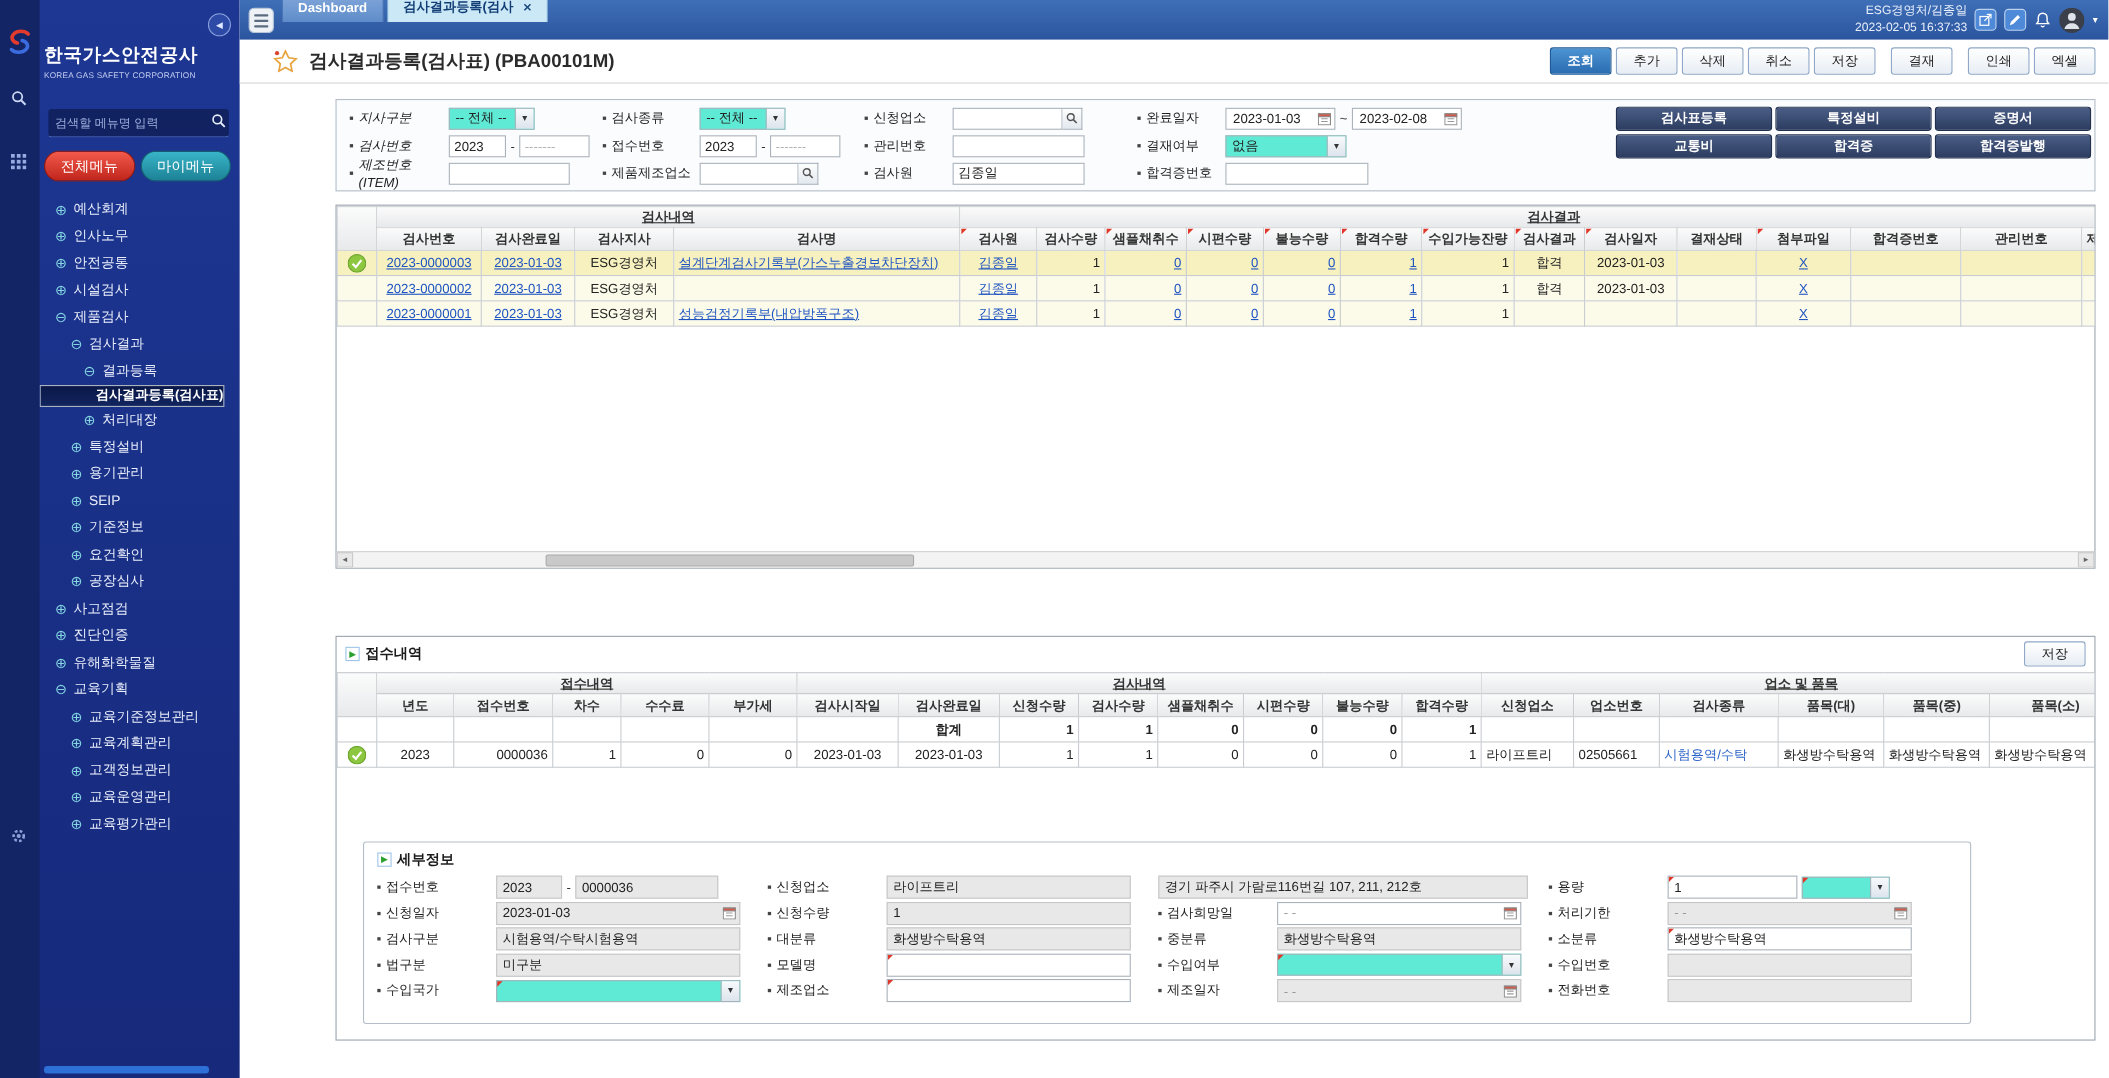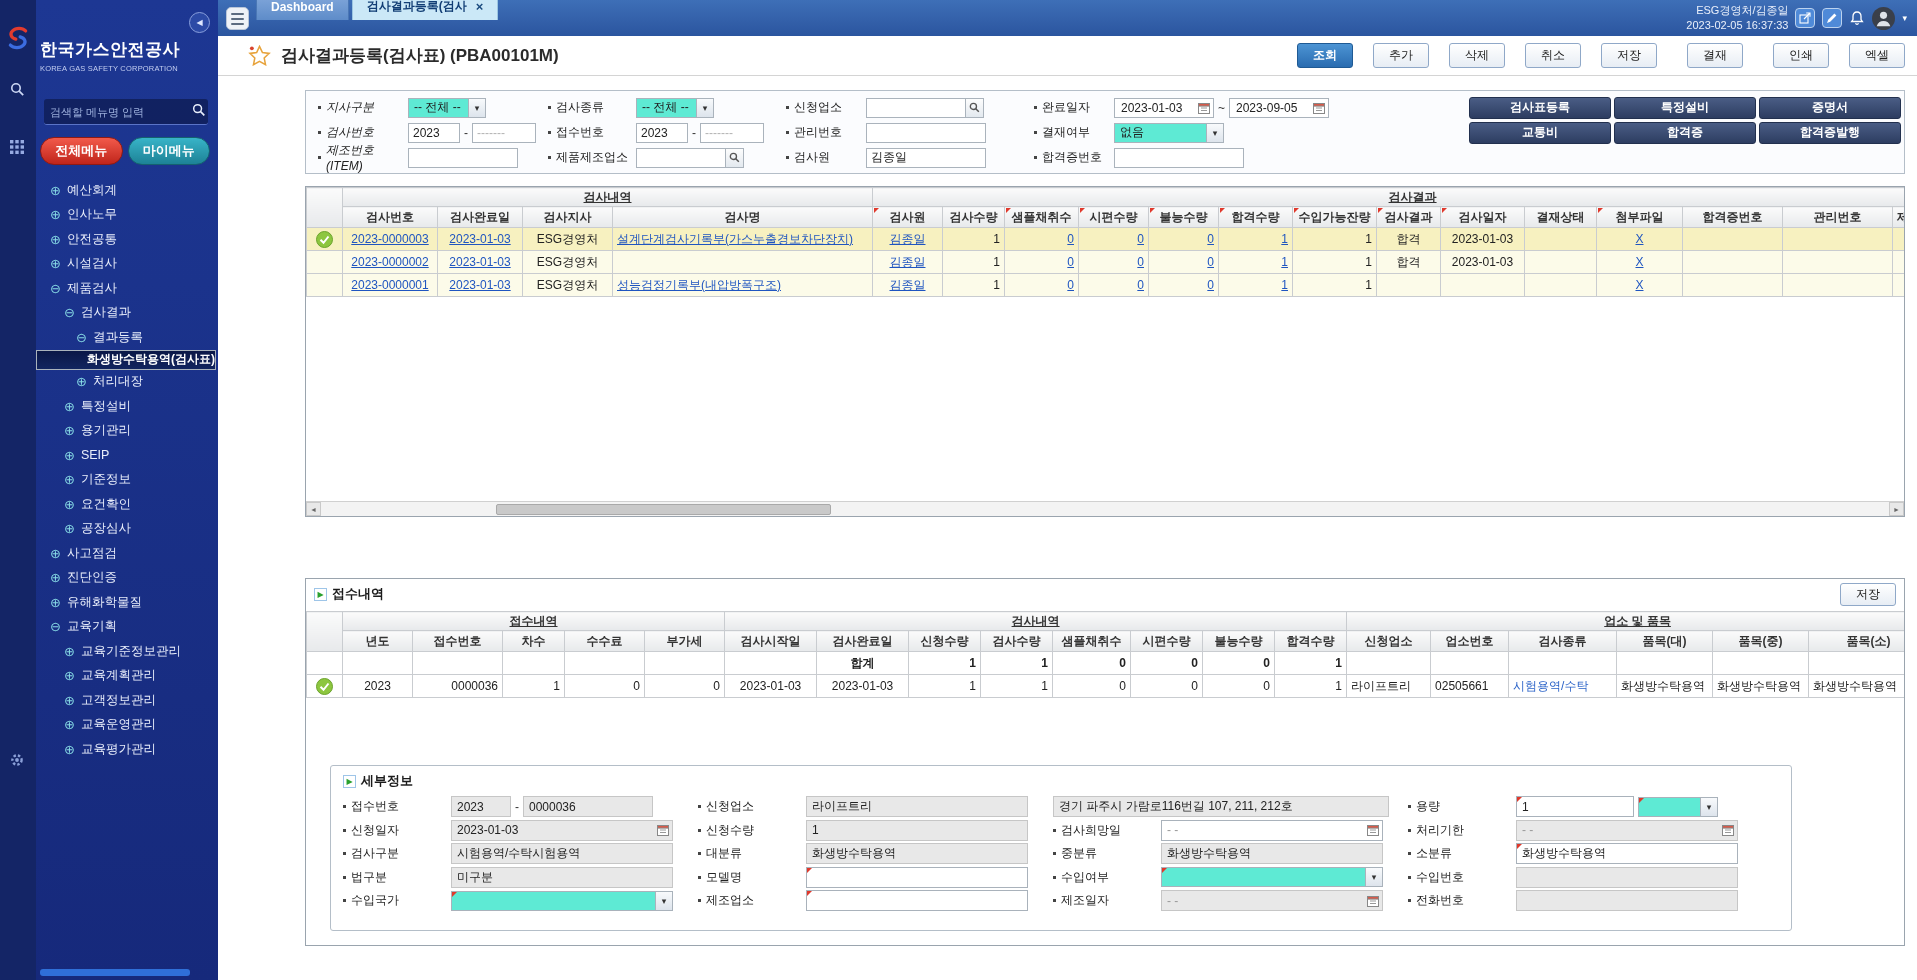--- a/index.html
+++ b/index.html
@@ -16,21 +16,21 @@
 .rail-apps { top:140px; }
 .rail-gear { position:absolute; left:9px; top:752px; cursor:pointer; }
 .collapse-btn { position:absolute; right:8px; top:12px; width:21px; height:21px; border:1px solid #8aa0dd; border-radius:50%; background:#2c4aa6; color:#dfe8ff; font-size:8px; display:flex; align-items:center; justify-content:center; cursor:pointer; }
 .logo-text { position:absolute; left:40px; top:38px; width:172px; text-align:left; }
 .logo-title { font-size:17px; font-weight:bold; letter-spacing:0.5px; color:#fff; }
 .logo-sub { font-size:7.5px; color:#c2cdf0; margin-top:3px; letter-spacing:0.2px; }
 .side-search { position:absolute; left:44px; right:10px; top:99px; height:26px; background:rgba(5,14,50,.5); border-bottom:1px solid #5a74c8; border-radius:3px; display:flex; align-items:center; padding:0 6px; }
 .side-search-input { flex:1; background:transparent; border:none; outline:none; color:#cfd9f5; font-size:11px; font-family:inherit; }
 .side-search-input::placeholder { color:#9db0dd; }
 .side-btns { position:absolute; left:40px; right:8px; top:137px; height:28px; display:flex; gap:5px; }
-.pill { flex:1; border-radius:14px; font-size:13px; font-weight:bold; color:#fff; cursor:pointer; font-family:inherit; }
+.pill { flex:1; border-radius:14px; font-size:13px; font-weight:normal; color:#fff; cursor:pointer; font-family:inherit; }
 .pill.red { background:linear-gradient(180deg,#f25a4b,#c0251b); border:1px solid #8f1a14; }
 .pill.teal { background:linear-gradient(180deg,#38b4c8,#1d8296); border:1px solid #14616f; }
 .menu { position:absolute; left:36px; right:0; top:178px; bottom:14px; overflow:hidden; }
 .menu-item { height:24.5px; display:flex; align-items:center; gap:6px; color:#e9eefb; font-size:12.5px; cursor:pointer; white-space:nowrap; }
 .menu-item.lvl0 { padding-left:14px; }
 .menu-item.lvl1 { padding-left:28px; }
 .menu-item.lvl2 { padding-left:40px; }
 .menu-item.lvl3 { padding-left:50px; }
 .menu-item.sel { background:linear-gradient(180deg,#0a1747,#12255f); font-weight:bold; color:#fff; }
 .tree-icon { font-size:13px; color:#84d6e3; line-height:1; }
@@ -50,21 +50,21 @@
 .user-text { text-align:right; font-size:11px; line-height:1.4; color:#eaf0fb; }
 .sq-btn { width:20px; height:20px; border-radius:4px; background:#4f8ad8; border:1px solid #bcd2ee; display:flex; align-items:center; justify-content:center; cursor:pointer; }
 .bell { display:flex; align-items:center; cursor:pointer; }
 .avatar { display:flex; align-items:center; cursor:pointer; }
 .chev { font-size:9px; color:#fff; cursor:pointer; }
 
 
 .titlebar { height:40px; background:#fff; border-bottom:1px solid #d4d4d4; display:flex; align-items:center; padding:0 12px 0 30px; }
 .star { display:flex; align-items:center; }
 .page-title { font-size:17px; font-weight:bold; color:#2b2b2b; margin-left:10px; white-space:nowrap; }
-.actions { margin-left:auto; display:flex; gap:20px; }
+.actions { margin-left:auto; display:flex; gap:4px; }
 .btn { height:25px; padding:0 15px; background:linear-gradient(180deg,#ffffff,#e7edf4); border:1px solid #8fa8c8; border-radius:3px; font-size:12px; color:#222; cursor:pointer; font-family:inherit; white-space:nowrap; }
 .btn.primary { background:linear-gradient(180deg,#4c94d4,#2a6cb0); border-color:#1f5a94; color:#fff; font-weight:bold; }
 .btn.gap { margin-left:10px; }
 
 
 .filter-panel { position:absolute; left:87px; right:12px; top:90px; height:84px; border:1px solid #b4bec8; background:#fbfcfe; padding-top:4px; }
 .f-row { display:flex; align-items:center; height:25px; padding-left:12px; }
 .f-cell { display:flex; align-items:center; }
 .fc1 { width:230px; } .fc2 { width:238px; } .fc3 { width:248px; } .fc4 { width:340px; }
 .f-label { display:flex; align-items:center; font-size:12px; color:#222; }
@@ -209,21 +209,21 @@
         </div><div class="menu-item lvl0">
           <span class="tree-icon">⊖</span>
           <span class="mi-label">제품검사</span>
         </div><div class="menu-item lvl1">
           <span class="tree-icon">⊖</span>
           <span class="mi-label">검사결과</span>
         </div><div class="menu-item lvl2">
           <span class="tree-icon">⊖</span>
           <span class="mi-label">결과등록</span>
         </div><div class="menu-item lvl3 sel">
-          <span class="mi-label">화생방수탁용역(검사표)</span>
+          <span class="mi-label">검사결과등록(검사표)</span>
         </div><div class="menu-item lvl2">
           <span class="tree-icon">⊕</span>
           <span class="mi-label">처리대장</span>
         </div><div class="menu-item lvl1">
           <span class="tree-icon">⊕</span>
           <span class="mi-label">특정설비</span>
         </div><div class="menu-item lvl1">
           <span class="tree-icon">⊕</span>
           <span class="mi-label">용기관리</span>
         </div><div class="menu-item lvl1">
@@ -375,21 +375,21 @@
                 <svg width="12" height="12" viewBox="0 0 12 12">
                   <rect x="0.5" y="1.5" width="11" height="10" fill="#fff" stroke="#888"></rect>
                   <rect x="0.5" y="1.5" width="11" height="2.6" fill="#d65a4a" stroke="#888"></rect>
                   <line x1="3" y1="6" x2="9" y2="6" stroke="#999"></line>
                   <line x1="3" y1="8.5" x2="9" y2="8.5" stroke="#999"></line>
                 </svg>
               </span>
           </span>
           <span class="tilde">~</span>
           <span class="inp date w100">
-            <span>2023-09-05</span>
+            <span>2023-02-08</span>
             <span class="cal">
                 <svg width="12" height="12" viewBox="0 0 12 12">
                   <rect x="0.5" y="1.5" width="11" height="10" fill="#fff" stroke="#888"></rect>
                   <rect x="0.5" y="1.5" width="11" height="2.6" fill="#d65a4a" stroke="#888"></rect>
                   <line x1="3" y1="6" x2="9" y2="6" stroke="#999"></line>
                   <line x1="3" y1="8.5" x2="9" y2="8.5" stroke="#999"></line>
                 </svg>
               </span>
           </span>
         </div>

